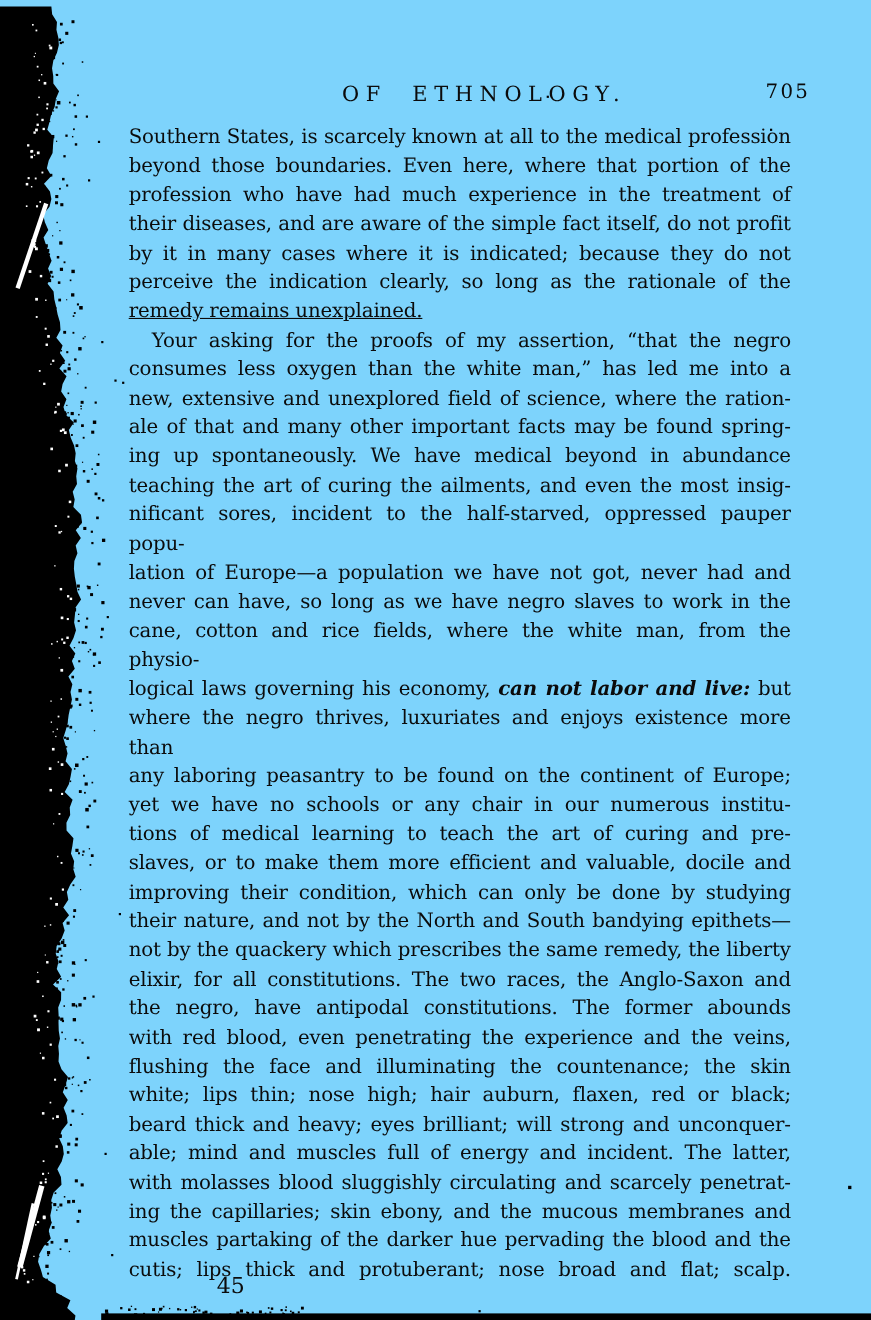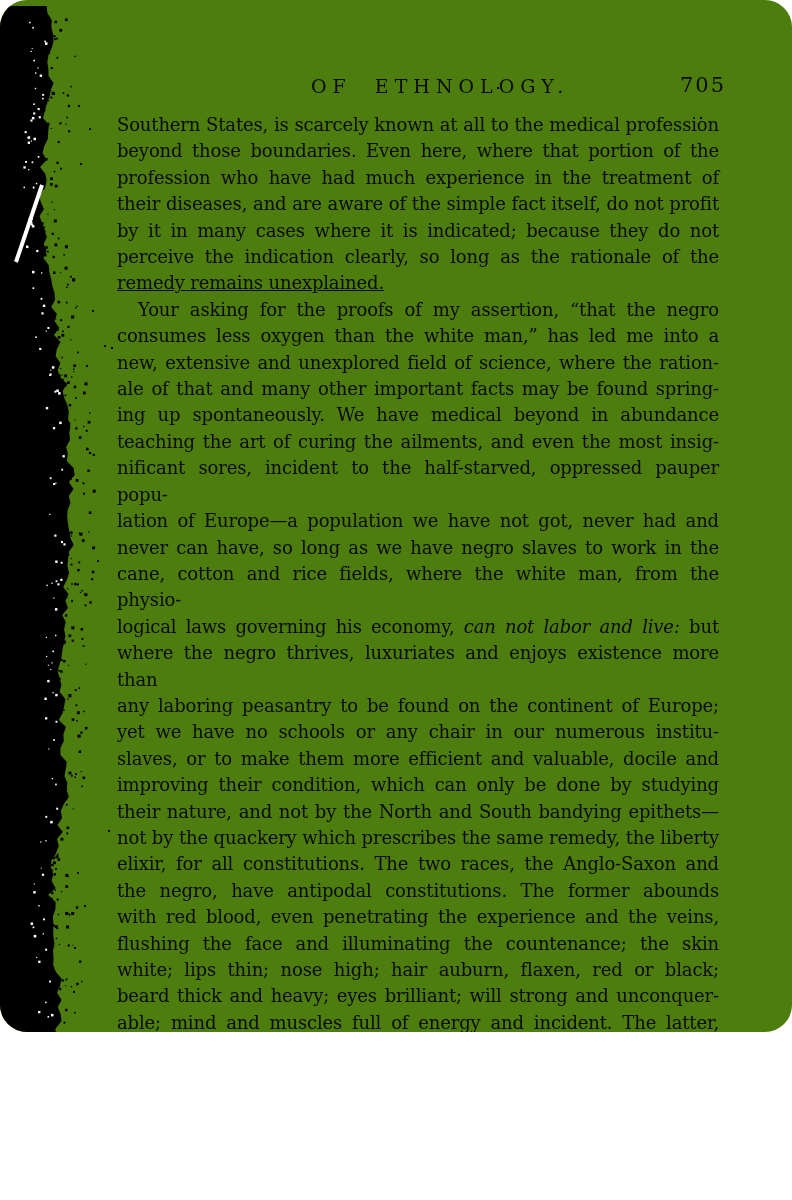--- a/index.html
+++ b/index.html
@@ -1,45 +1,44 @@
 <!DOCTYPE html>
 <html><head>
 <meta charset="utf-8">
 <style>
   html,body{margin:0;padding:0;background:#ffffff;}
   .page{
     position:relative;
-    width:792px;height:1032px;
-    background:#4d7c0f;
+    width:792px;height:1200px;
+    background:#7dd3fc;
     overflow:hidden;
     font-family:"DejaVu Serif", serif;
     color:#0b0b0b;
-    border-radius:27px;
   }
   .artifact-svg{position:absolute;left:0;top:0;z-index:1;pointer-events:none;}
   .running-header{
     position:absolute;top:75px;left:311px;z-index:2;
     font-size:19px;letter-spacing:6px;word-spacing:11px;white-space:nowrap;
   }
   .page-number{
-    position:absolute;top:73px;left:680px;z-index:2;
-    font-size:21px;letter-spacing:2px;
+    position:absolute;top:73px;left:696px;z-index:2;
+    font-size:18px;letter-spacing:2px;
   }
   .body-text{
     position:absolute;top:112px;left:117px;width:602px;z-index:2;
     font-size:18px;line-height:26.4px;
   }
   .line{
     text-align:justify;
     text-align-last:justify;
     letter-spacing:-0.15px;
   }
   .line.para-end{text-align-last:left;text-decoration:underline;}
   .line.indent{text-indent:21px;}
-  .it{font-style:italic;}
+  .it{font-style:italic;font-weight:bold;}
   .signature-mark{
     position:absolute;top:1156px;left:197px;z-index:2;
     font-size:20px;
   }
 </style>
 </head>
 <body>
 
 <div class="page">
 
@@ -623,20 +622,21 @@
       <div class="line"><span>ing up spontaneously.  We have medical beyond in abundance</span></div>
       <div class="line"><span>teaching the art of curing the ailments, and even the most insig-</span></div>
       <div class="line"><span>nificant sores, incident to the half-starved, oppressed pauper popu-</span></div>
       <div class="line"><span>lation of Europe—a population we have not got, never had and</span></div>
       <div class="line"><span>never can have, so long as we have negro slaves to work in the</span></div>
       <div class="line"><span>cane, cotton and rice fields, where the white man, from the physio-</span></div>
       <div class="line"><span>logical laws governing his economy, </span><span class="it">can not labor and live:</span><span> but</span></div>
       <div class="line"><span>where the negro thrives, luxuriates and enjoys existence more than</span></div>
       <div class="line"><span>any laboring peasantry to be found on the continent of Europe;</span></div>
       <div class="line"><span>yet we have no schools or any chair in our numerous institu-</span></div>
+      <div class="line"><span>tions of medical learning to teach the art of curing and pre-</span></div>
       <div class="line"><span>slaves, or to make them more efficient and valuable, docile and</span></div>
       <div class="line"><span>improving their condition, which can only be done by studying</span></div>
       <div class="line"><span>their nature, and not by the North and South bandying epithets—</span></div>
       <div class="line"><span>not by the quackery which prescribes the same remedy, the liberty</span></div>
       <div class="line"><span>elixir, for all constitutions.  The two races, the Anglo-Saxon and</span></div>
       <div class="line"><span>the negro, have antipodal constitutions.  The former abounds</span></div>
       <div class="line"><span>with red blood, even penetrating the experience and the veins,</span></div>
       <div class="line"><span>flushing the face and illuminating the countenance; the skin</span></div>
       <div class="line"><span>white; lips thin; nose high; hair auburn, flaxen, red or black;</span></div>
       <div class="line"><span>beard thick and heavy; eyes brilliant; will strong and unconquer-</span></div>

